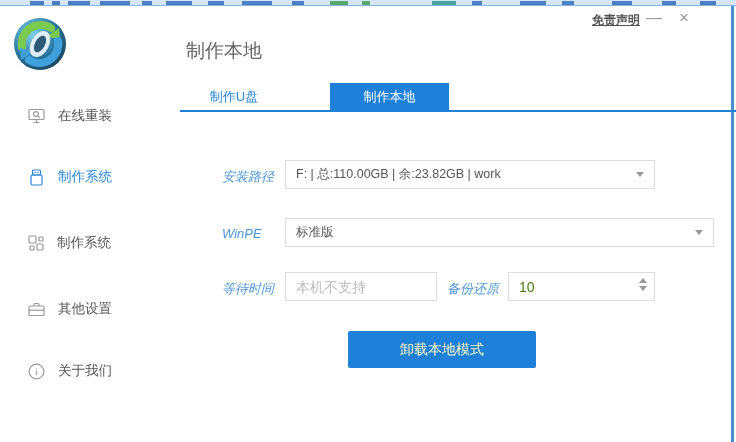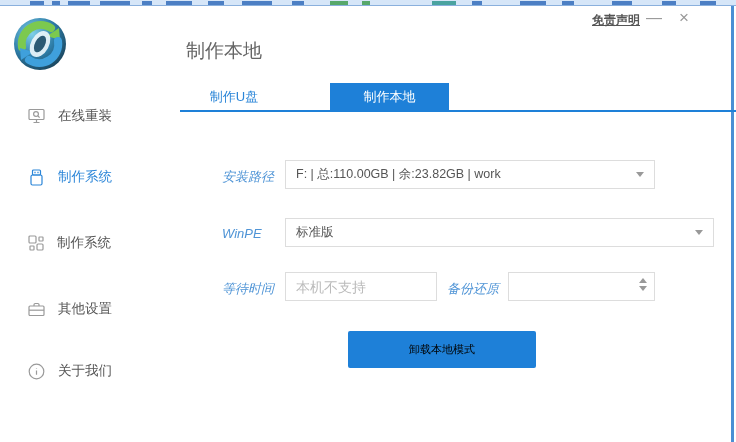--- a/index.html
+++ b/index.html
@@ -51,21 +51,21 @@
     font-size:14px; color:#4d7c0f; font-family:"Liberation Sans", sans-serif; }
   .txt-input::placeholder { color:#bbb; }
   .spinner { position:absolute; right:7px; top:5px; display:flex; flex-direction:column;
     gap:3px; cursor:pointer; }
   .sp-up { width:0; height:0; border-left:4px solid transparent; border-right:4px solid transparent;
     border-bottom:5px solid #999; }
   .sp-down { width:0; height:0; border-left:4px solid transparent; border-right:4px solid transparent;
     border-top:5px solid #999; }
 
   .main-btn { position:absolute; left:348px; top:331px; width:188px; height:37px;
-    background:#1e80d8; color:#000000; font-size:11px; line-height:37px; text-align:center;
+    background:#1e80d8; color:#fef9c3; font-size:14px; line-height:37px; text-align:center;
     border-radius:2px; cursor:pointer; }
 </style>
 </head>
 <body>
 
 <div class="stage">
 
   <div class="top-sliver">
     <i style="left:30px;width:14px"></i>
       <i style="left:52px;width:8px"></i>
@@ -185,20 +185,21 @@
     <span class="dd-arrow"></span>
   </div>
 
   <div class="f-label" style="left:222px; top:280px">等待时间</div>
   <div class="box" style="left:285px; top:272px; width:152px">
     <input class="txt-input" type="text" placeholder="本机不支持" style="">
   </div>
 
   <div class="f-label" style="left:447px; top:280px">备份还原</div>
   <div class="box" style="left:508px; top:272px; width:147px">
+    <input class="txt-input" type="text" style="width: 118px;" value="10">
     <span class="spinner">
       <span class="sp-up"></span>
       <span class="sp-down"></span>
     </span>
   </div>
 
   <div class="main-btn">卸载本地模式</div>
 
 </div>
 

